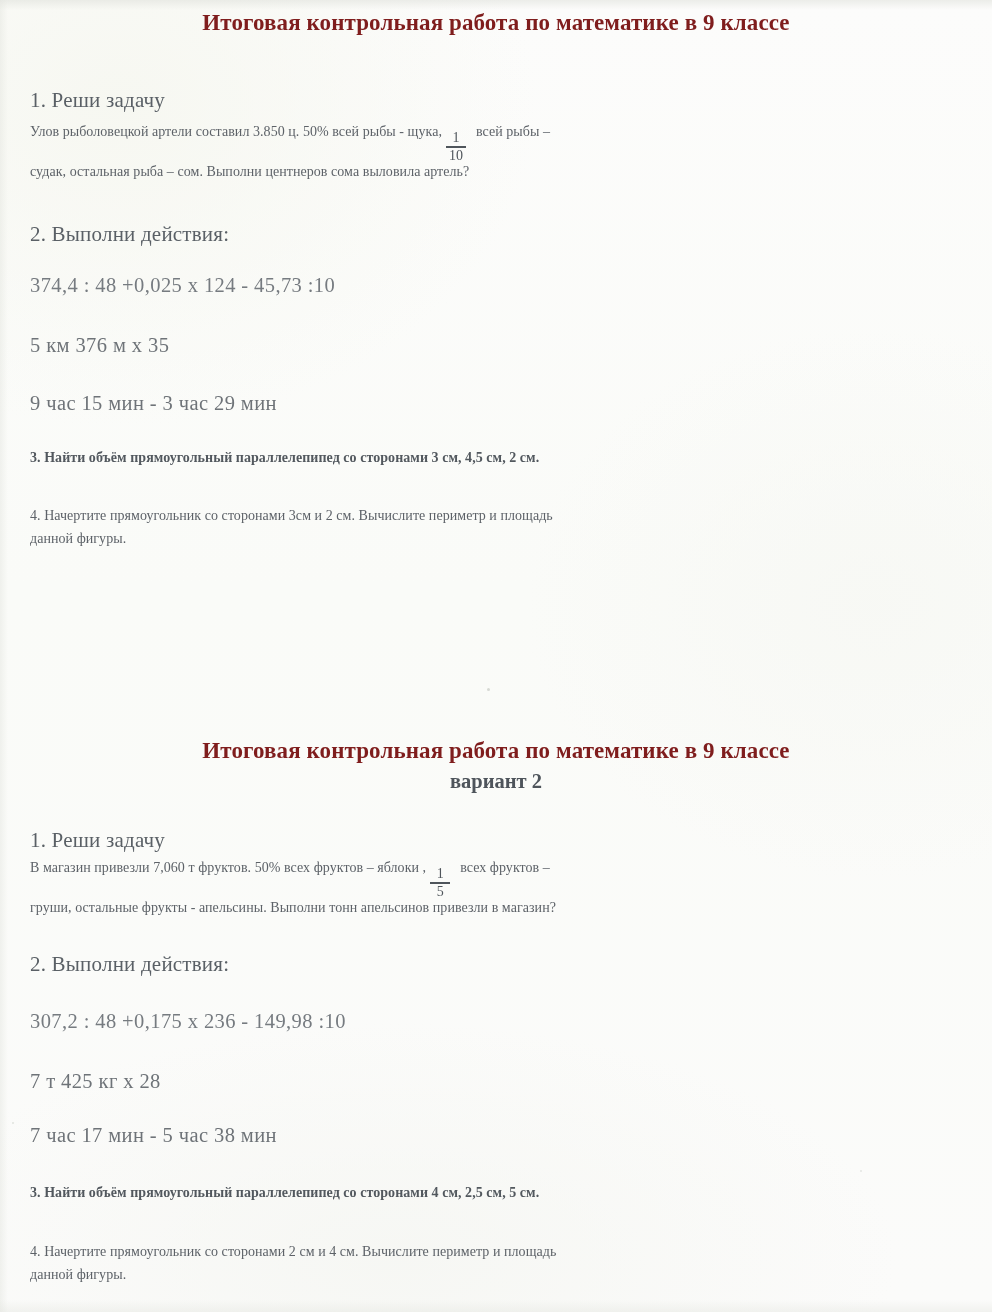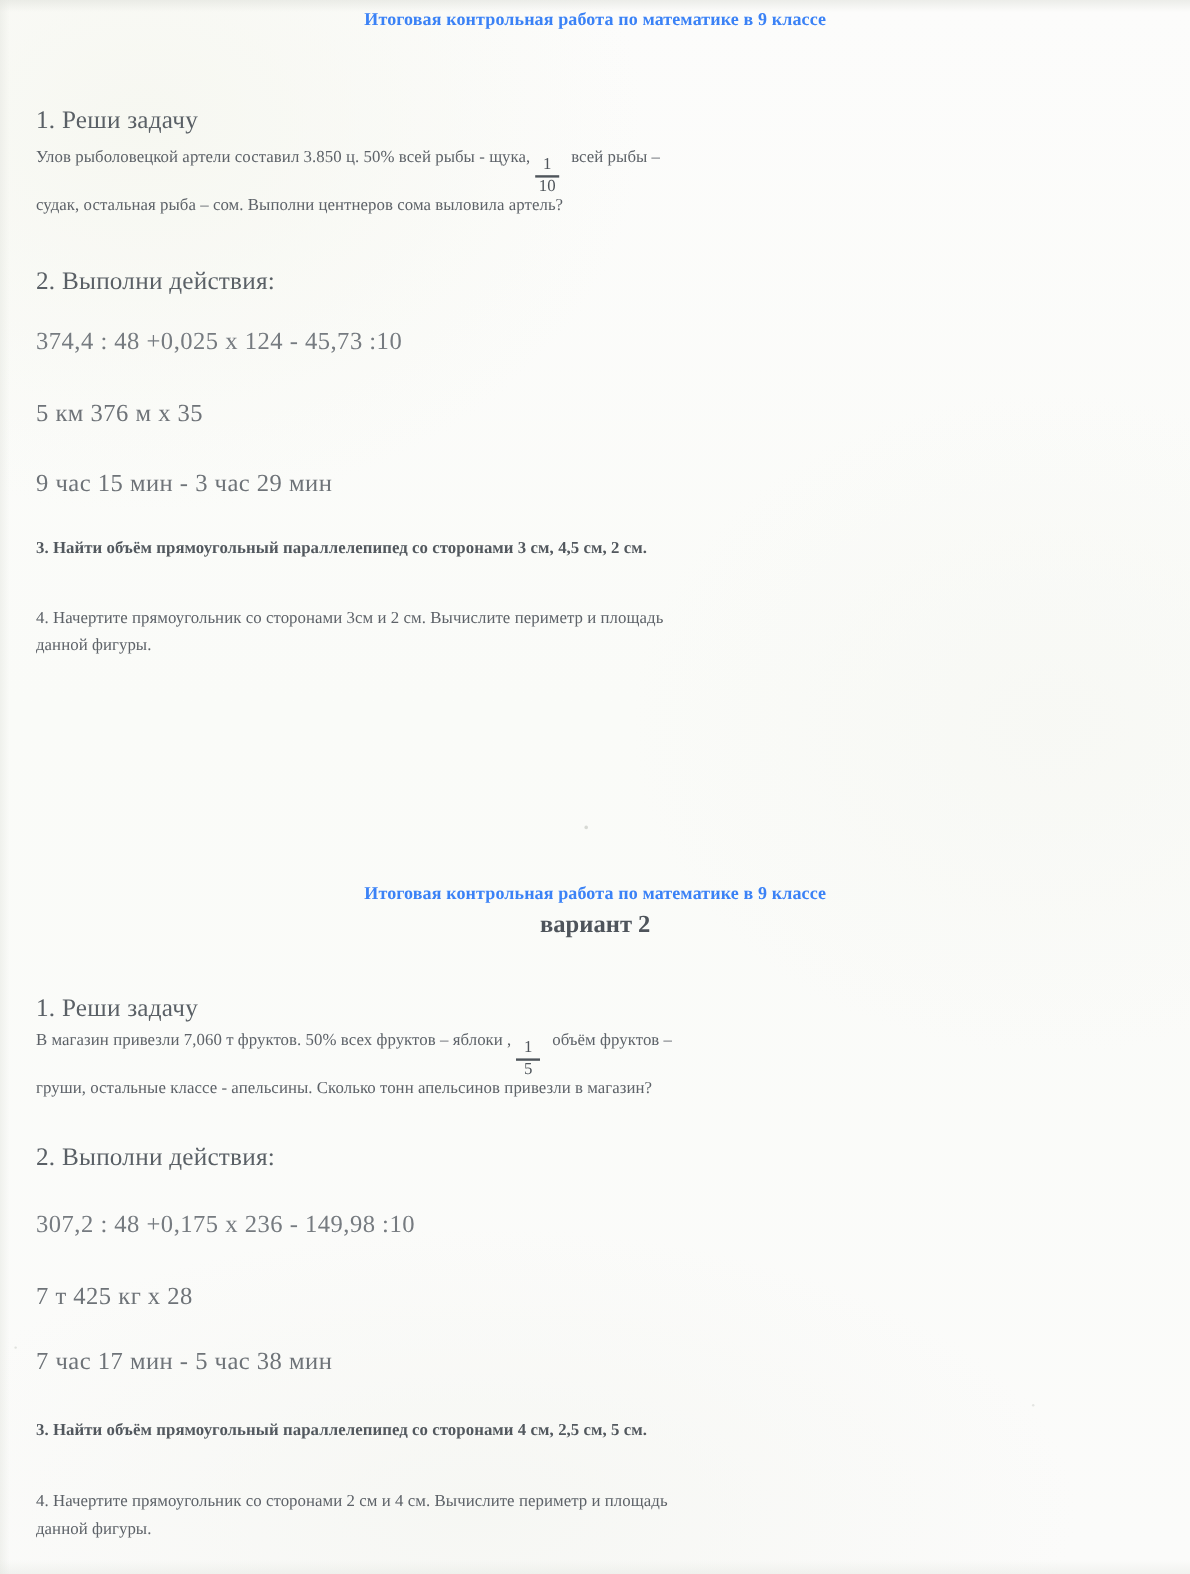--- a/index.html
+++ b/index.html
@@ -45,23 +45,23 @@
     top: 0;
     width: 992px;
   }
 
   
   .title-block {
     text-align: center;
     line-height: 1.30;
   }
   .title-line {
-    font-size: 15px;
+    font-size: 23px;
     font-weight: 700;
-    color: #3b82f6;
+    color: #7f1d1d;
     letter-spacing: 0.1px;
   }
   .title-variant {
     font-size: 20.5px;
     font-weight: 700;
     color: #4e545b;
     margin-top: 2px;
   }
 
   .task-head {
@@ -199,24 +199,24 @@
       <div class="title-variant">вариант 2</div>
     </div>
 
     <div class="task-head" style="position:absolute; left:30px; top:828px;">1. Реши  задачу</div>
 
     <div style="position:absolute; left:30px; top:858px; width:950px;">
       <span class="body-line">В магазин привезли  7,060 т фруктов.  50% всех фруктов – яблоки ,</span><span class="frac">
           <span class="num">1</span>
           <span class="bar"></span>
           <span class="den">5</span>
-        </span><span class="body-line" style="margin-left:6px;">объём фруктов –</span>
-    </div>
-
-    <div class="body-line" style="position:absolute; left:30px; top:898px;">груши, остальные классе - апельсины.  Сколько  тонн  апельсинов привезли в магазин?</div>
+        </span><span class="body-line" style="margin-left:6px;">всех фруктов –</span>
+    </div>
+
+    <div class="body-line" style="position:absolute; left:30px; top:898px;">груши, остальные фрукты - апельсины.  Выполни  тонн  апельсинов привезли в магазин?</div>
 
     <div class="task-head" style="position:absolute; left:30px; top:952px;">2. Выполни  действия:</div>
 
     <div class="expr-line" style="position:absolute; left:30px; top:1010px;">307,2 : 48 +0,175 х  236  - 149,98 :10</div>
 
     <div class="unit-line" style="position:absolute; left:30px; top:1070px;">7 т  425 кг   х  28</div>
 
     <div class="unit-line" style="position:absolute; left:30px; top:1124px;">7 час 17 мин  - 5 час 38 мин</div>
 
     <div class="body-line heavy" style="position:absolute; left:30px; top:1183px;">3.  Найти  объём  прямоугольный  параллелепипед со сторонами 4 см,  2,5 см,  5 см.</div>

